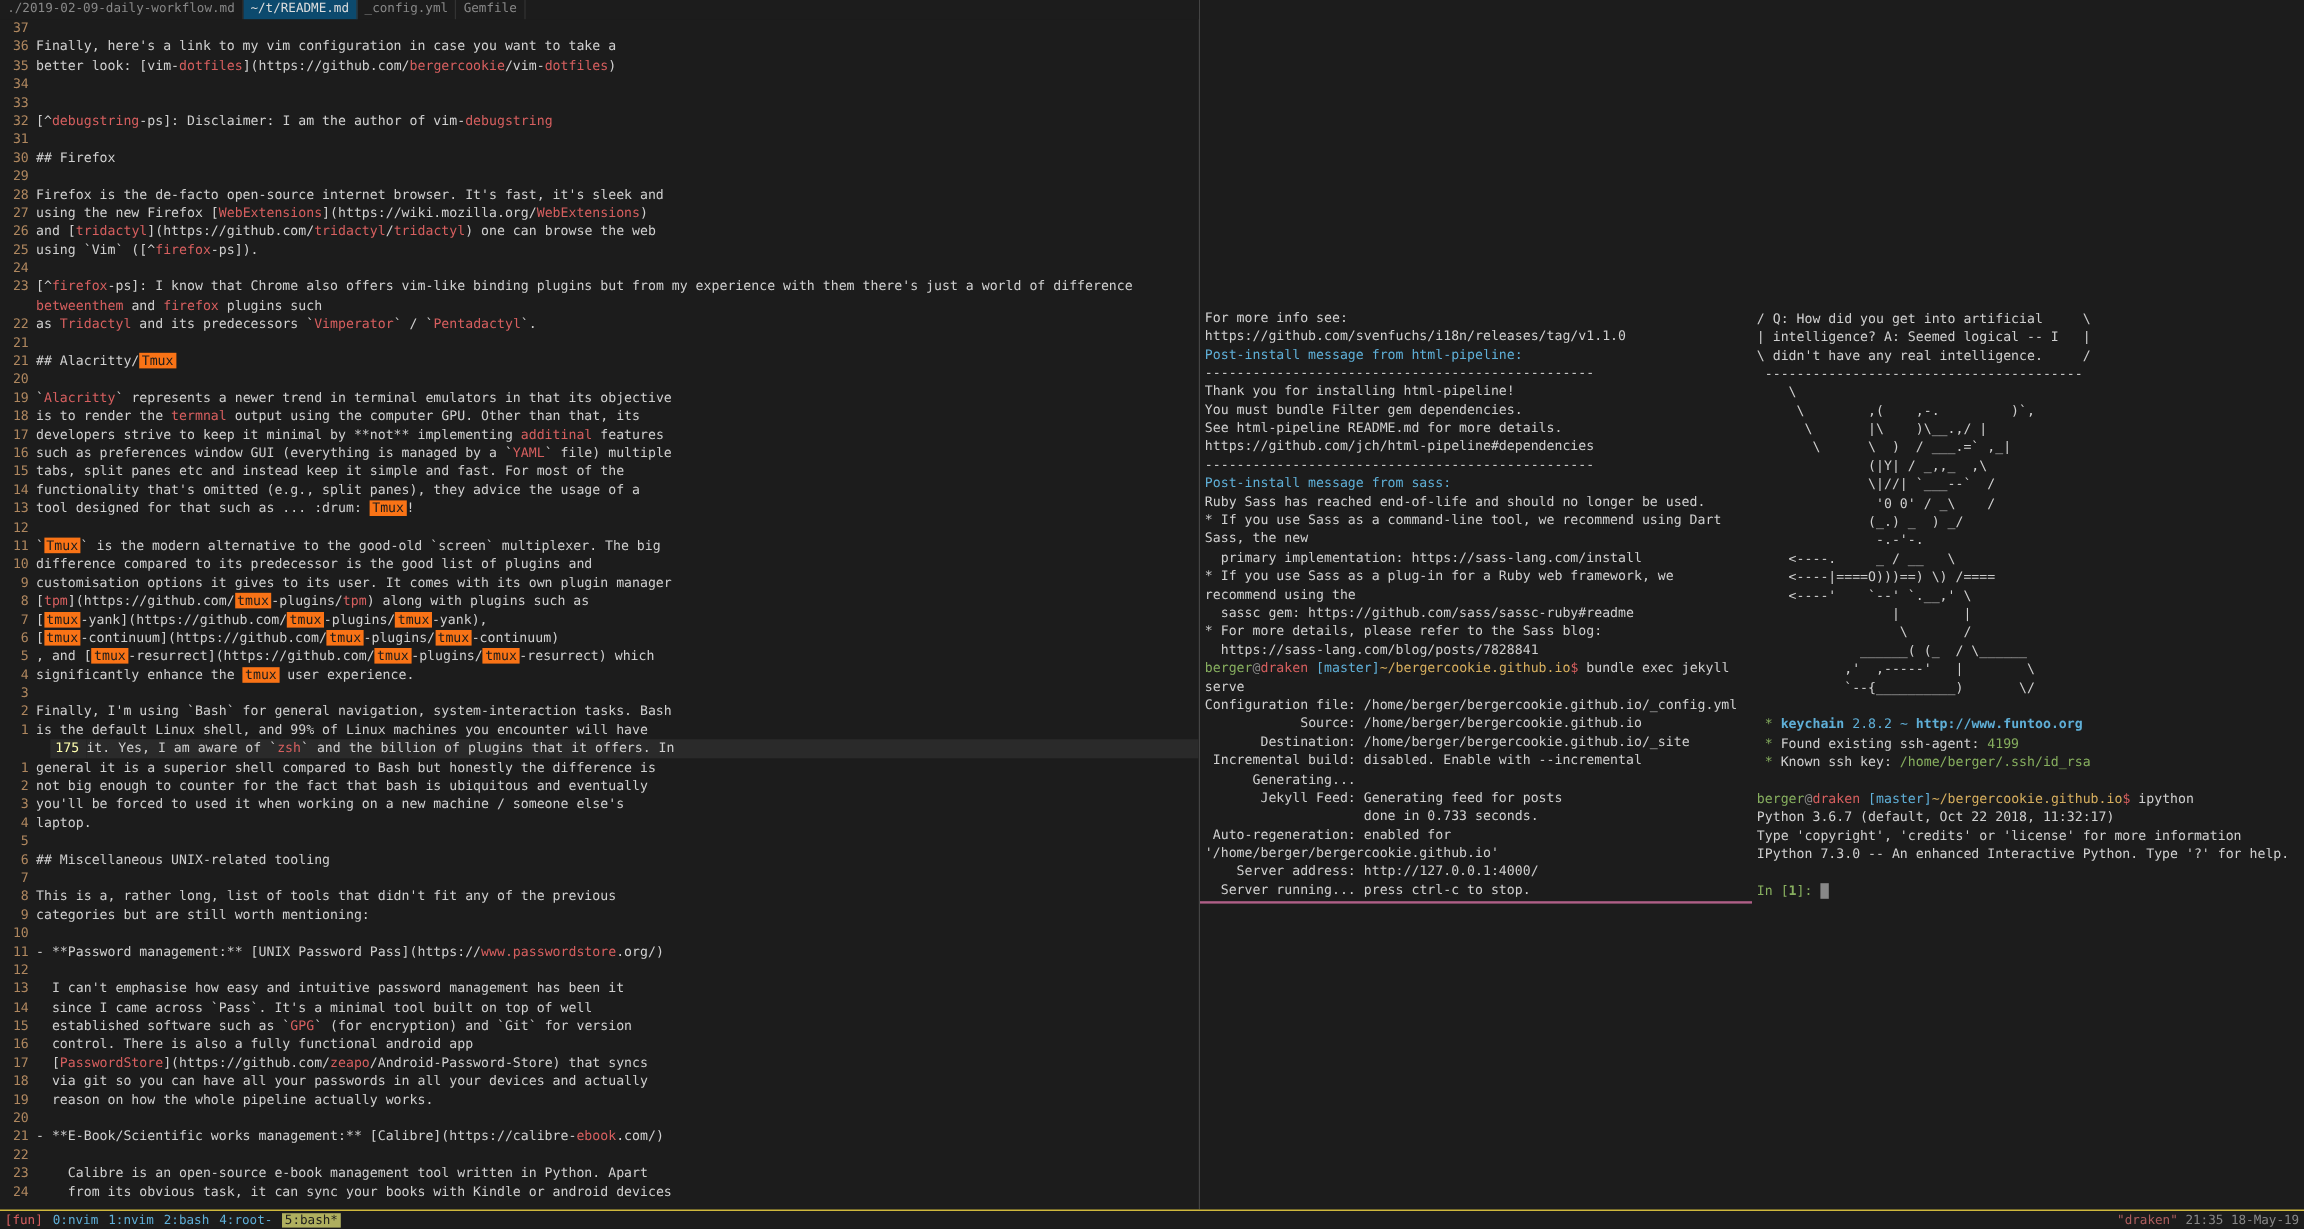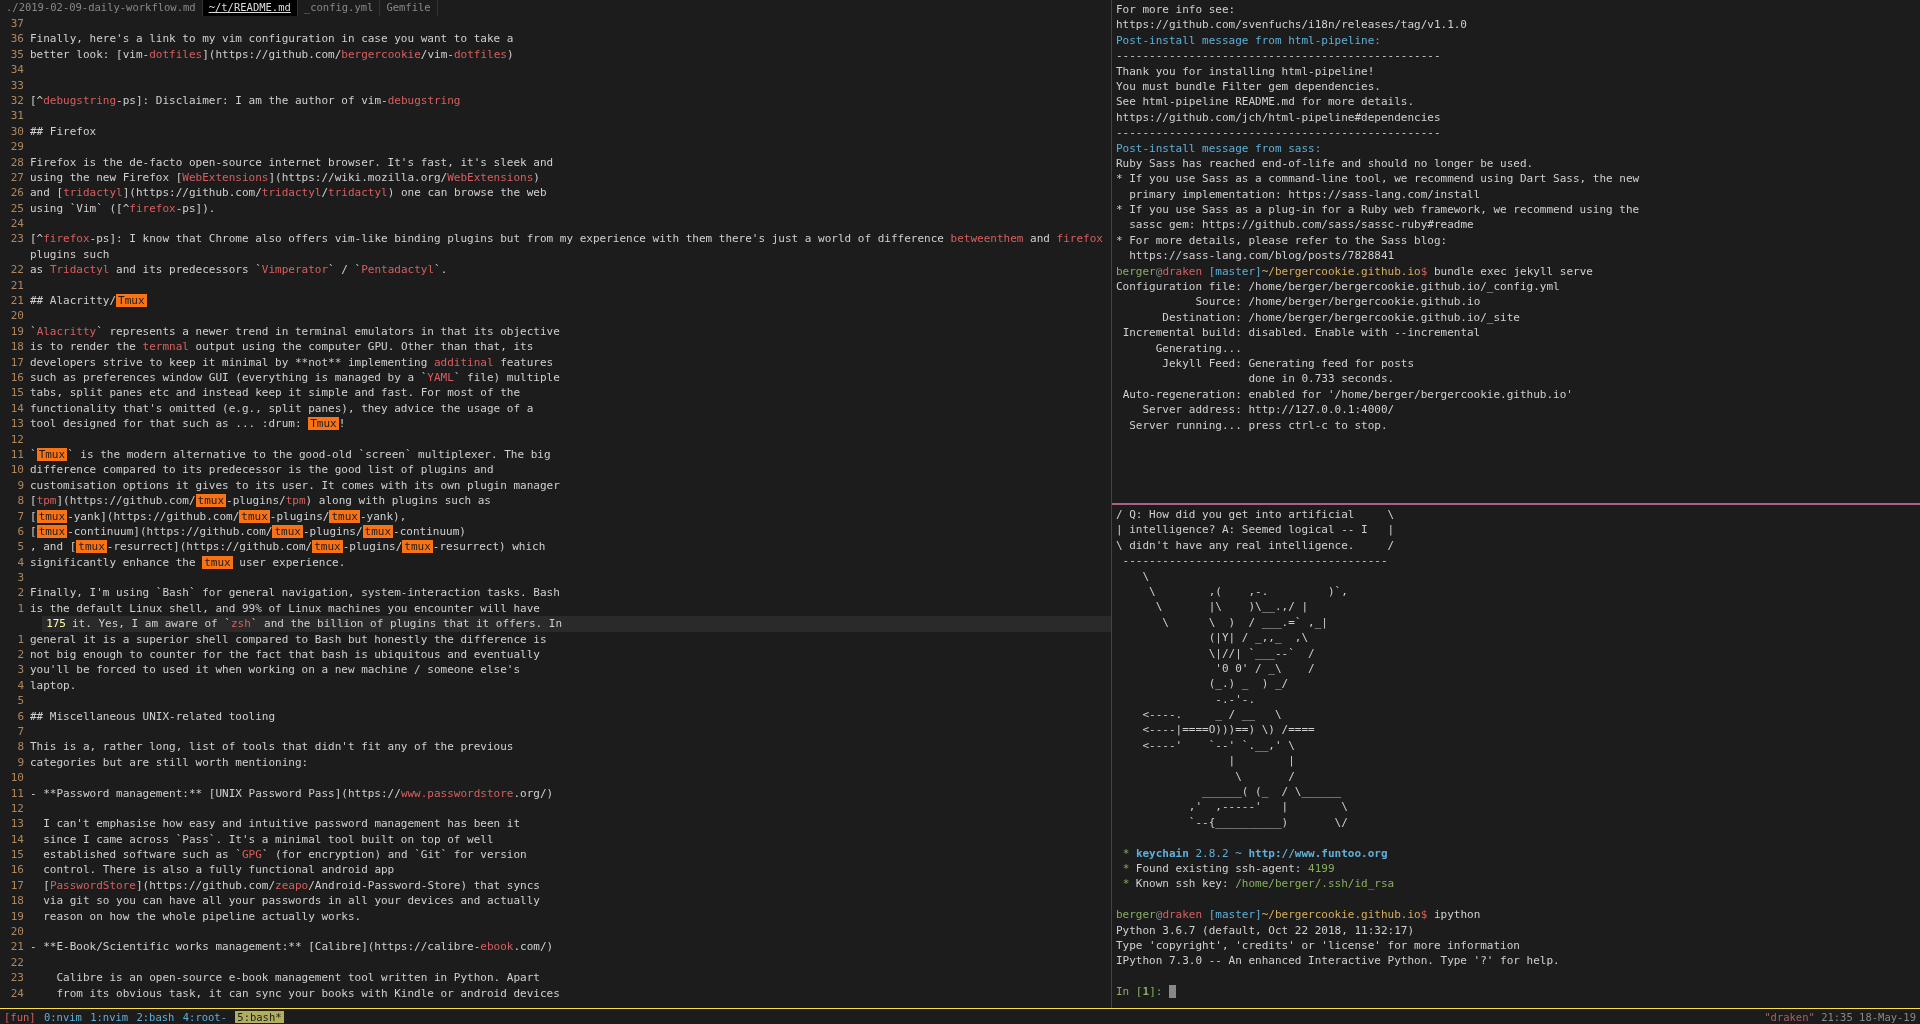--- a/index.html
+++ b/index.html
@@ -14,45 +14,45 @@
   overflow: hidden;
   display: flex;
   flex-direction: column;
 }
 .main-area {
   display: flex;
   flex: 1;
   overflow: hidden;
 }
 .left-pane {
-  width: 1112px;
+  width: 1000px;
   display: flex;
   flex-direction: column;
   border-right: 1px solid #444;
 }
 .right-pane {
   flex: 1;
   display: flex;
-  flex-direction: column;
+  flex-direction: row;
+  align-items: center;
 }
 .tabs {
   display: flex;
   background: #1c1c1c;
   height: 16px;
   font-size: 10.5px;
 }
 .tab {
   padding: 0 6px;
   color: #888;
   border-right: 1px solid #333;
 }
 .tab.active {
-  background: #000000;
+  background: #0c4a6e;
   color: #ddd;
-  text-decoration: underline;
 }
 .editor {
   flex: 1;
   overflow: hidden;
   display: flex;
 }
 .code {
   flex: 1;
   white-space: pre-wrap;
   color: #d0d0d0;

